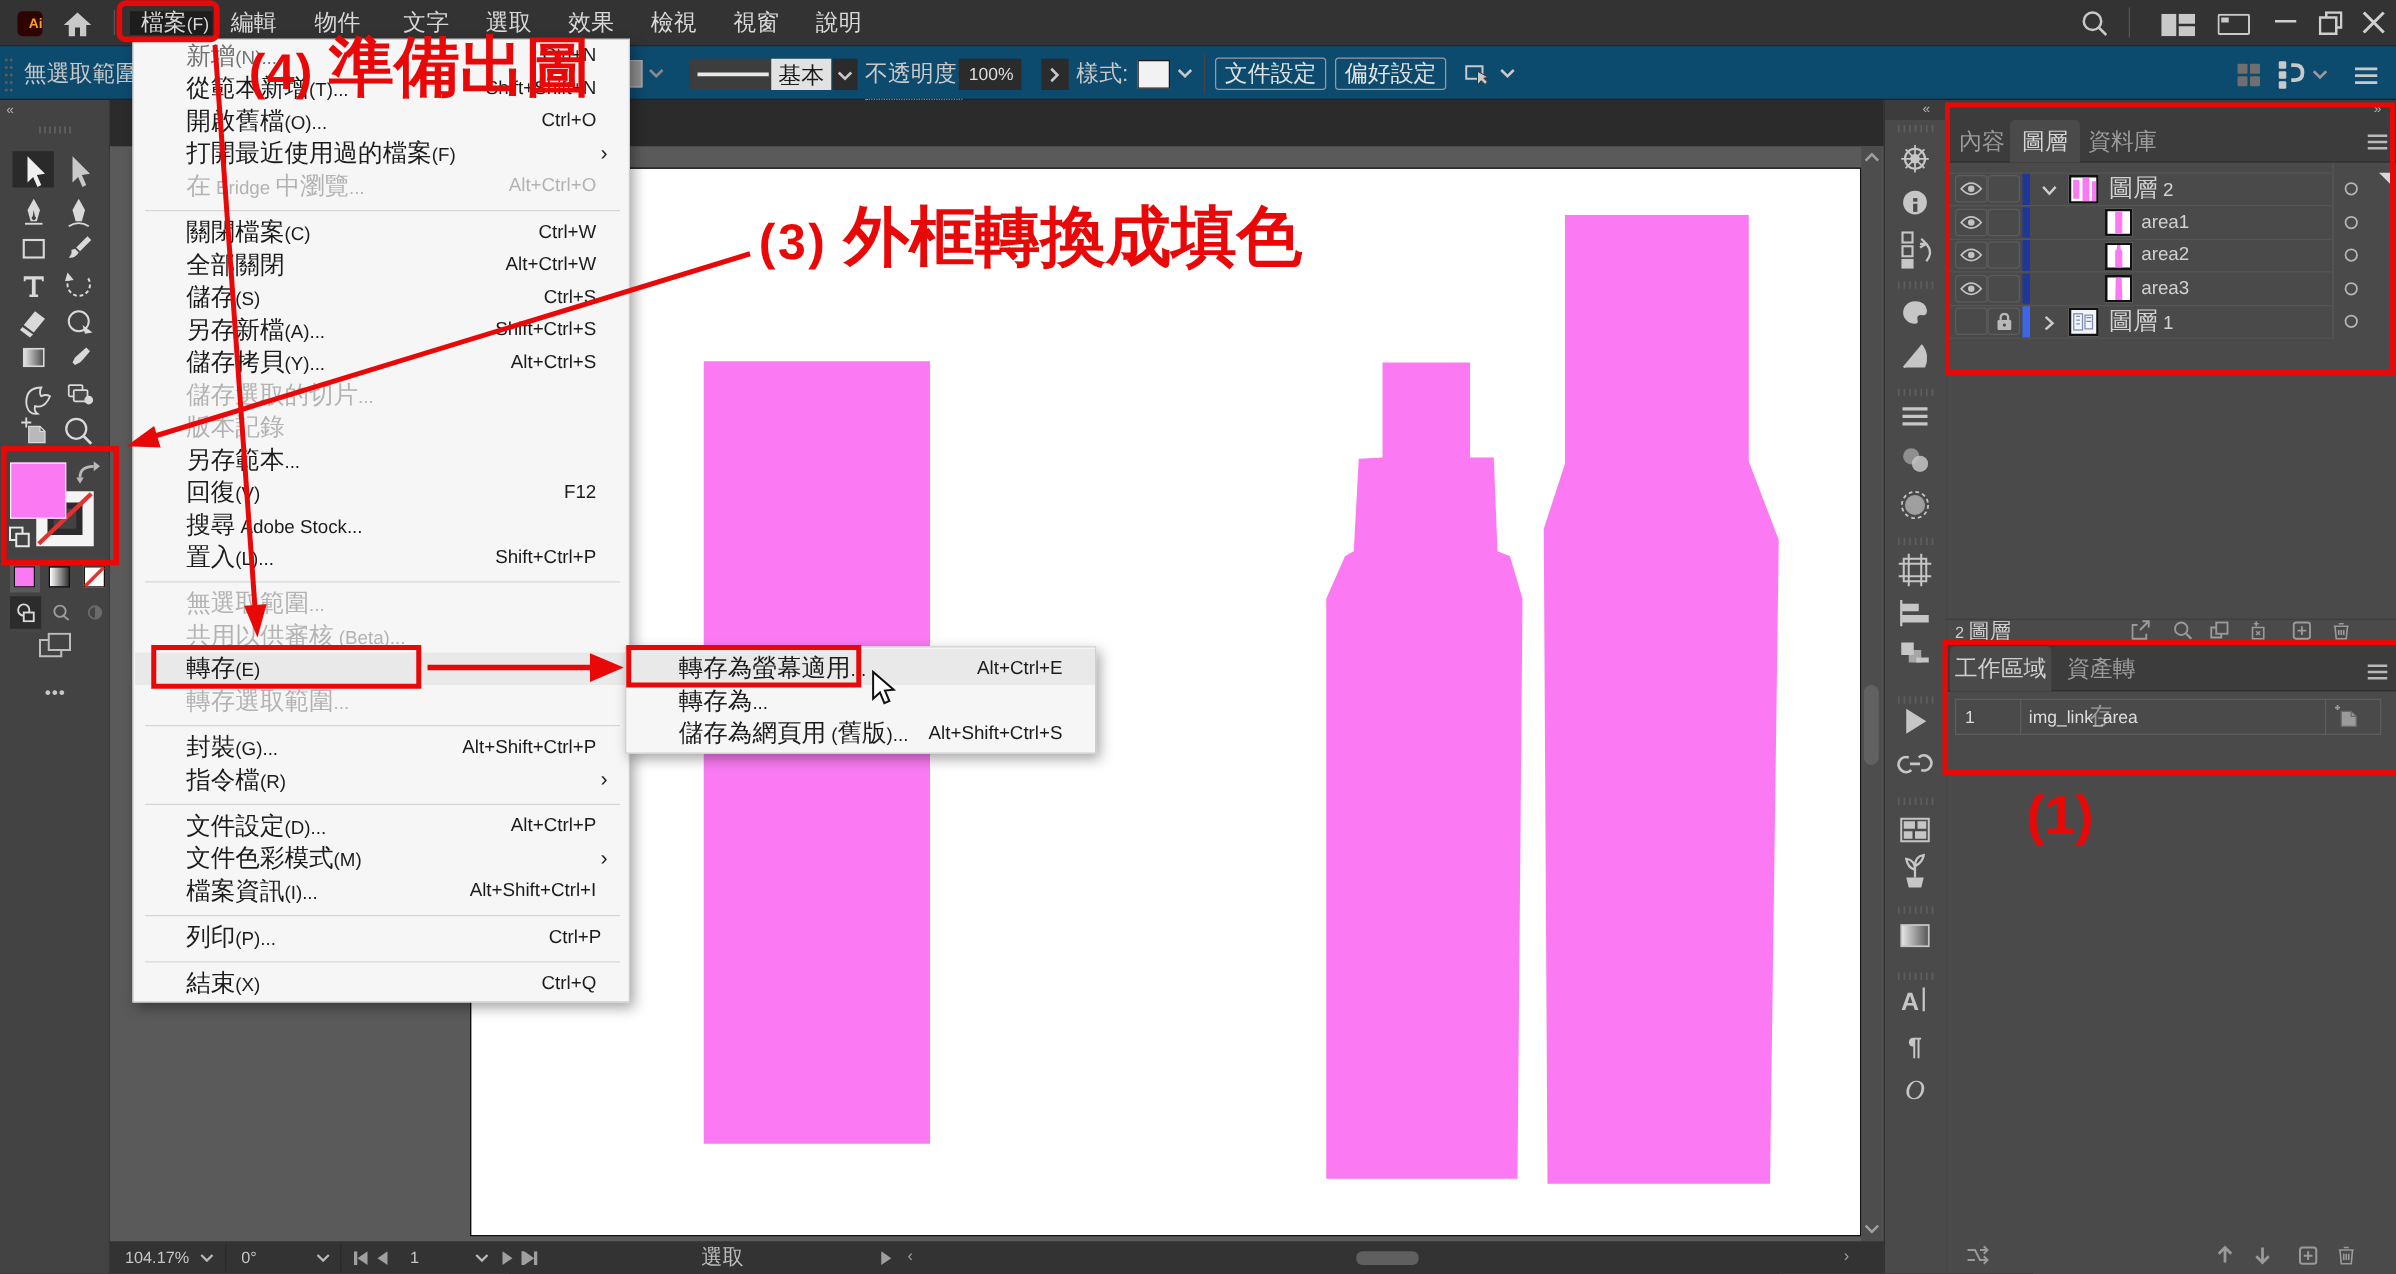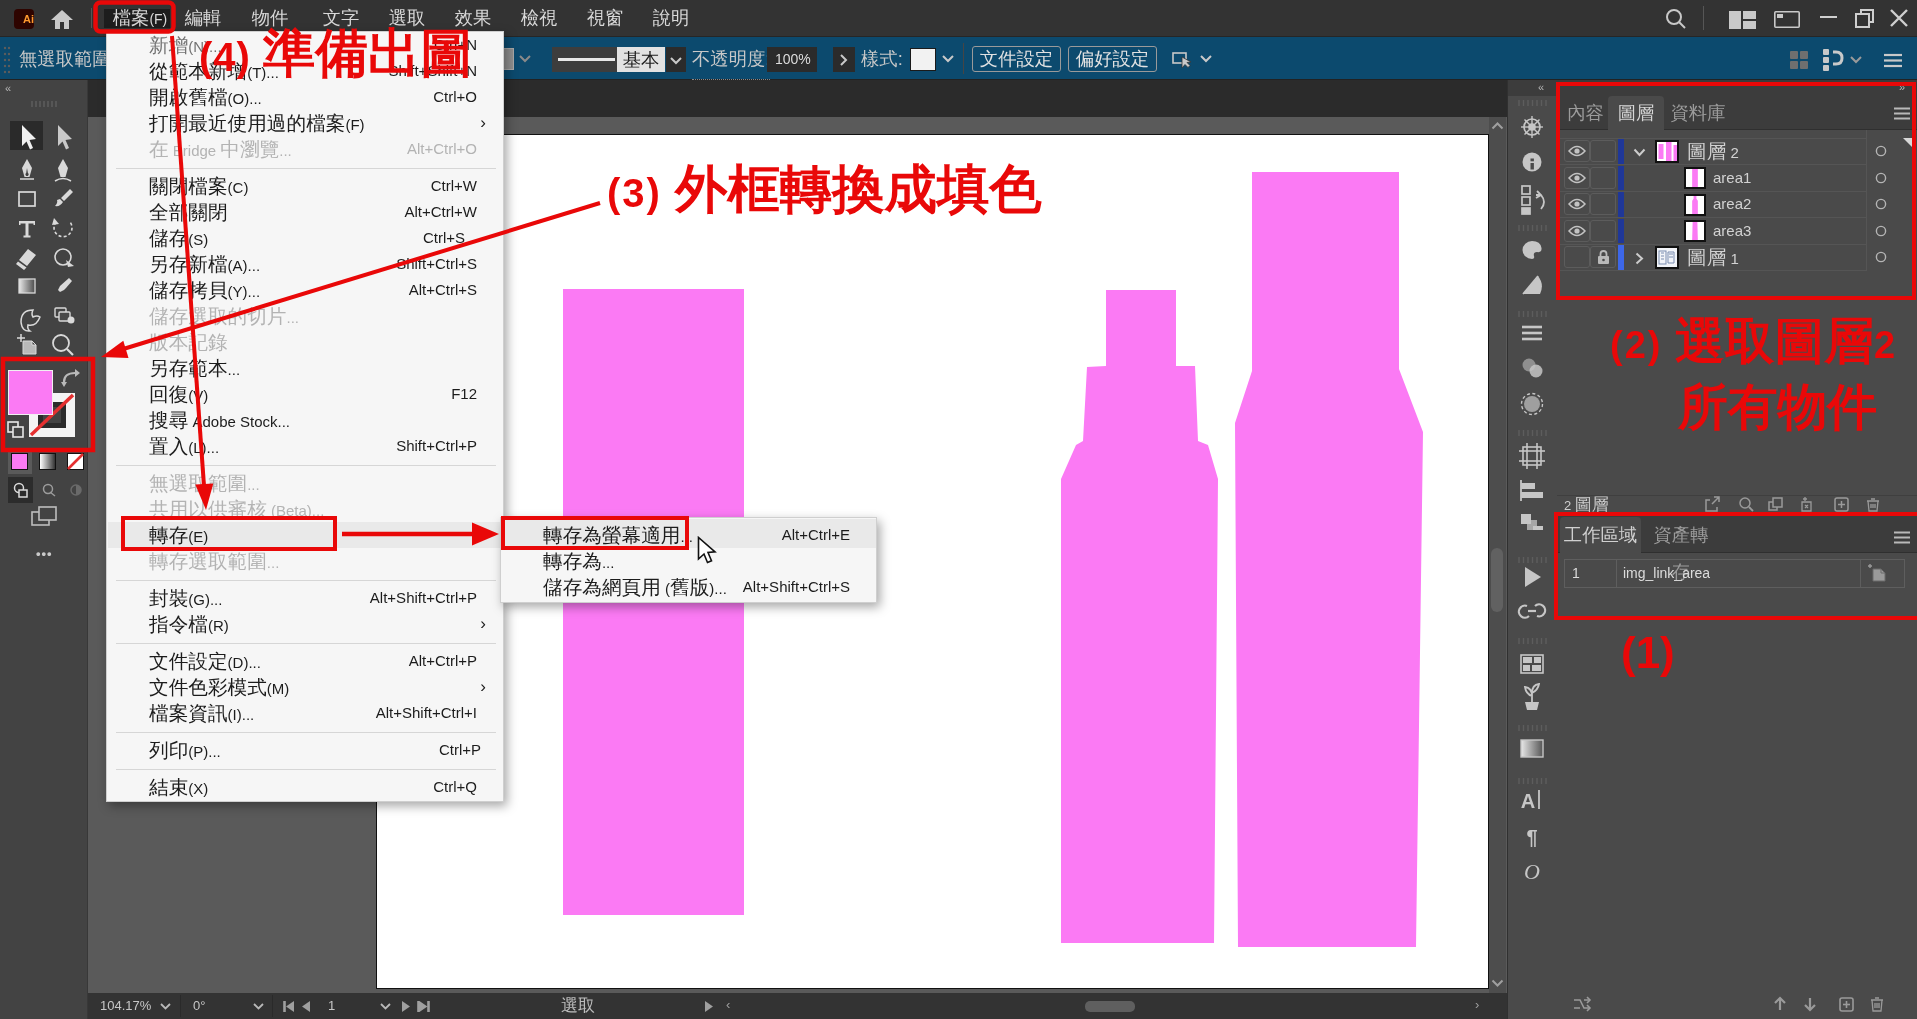--- a/index.html
+++ b/index.html
@@ -613,21 +613,21 @@
   <div class="abs" style="left:42px;top:104px;height:26px;line-height:26px;color:#b3b3b3;white-space:nowrap"><span class="cjk">在</span> Bridge <span class="cjk">中瀏覽</span>...</div>
   <div class="abs" style="right:26px;top:104px;height:26px;line-height:26px;color:#b3b3b3">Alt+Ctrl+O</div>
   <div class="abs" style="left:1px;top:141px;width:394px;height:26px;"></div>
   <div class="abs" style="left:42px;top:141px;height:26px;line-height:26px;color:#1c1c1c;white-space:nowrap"><span class="cjk">關閉檔案</span>(C)</div>
   <div class="abs" style="right:26px;top:141px;height:26px;line-height:26px;color:#1c1c1c">Ctrl+W</div>
   <div class="abs" style="left:1px;top:167px;width:394px;height:26px;"></div>
   <div class="abs" style="left:42px;top:167px;height:26px;line-height:26px;color:#1c1c1c;white-space:nowrap"><span class="cjk">全部關閉</span></div>
   <div class="abs" style="right:26px;top:167px;height:26px;line-height:26px;color:#1c1c1c">Alt+Ctrl+W</div>
   <div class="abs" style="left:1px;top:193px;width:394px;height:26px;"></div>
   <div class="abs" style="left:42px;top:193px;height:26px;line-height:26px;color:#1c1c1c;white-space:nowrap"><span class="cjk">儲存</span>(S)</div>
-  <div class="abs" style="right:38px;top:193px;height:26px;line-height:26px;color:#1c1c1c">Ctrl+S</div>
+  <div class="abs" style="right:26px;top:193px;height:26px;line-height:26px;color:#1c1c1c">Ctrl+S</div>
   <div class="abs" style="left:1px;top:219px;width:394px;height:26px;"></div>
   <div class="abs" style="left:42px;top:219px;height:26px;line-height:26px;color:#1c1c1c;white-space:nowrap"><span class="cjk">另存新檔</span>(A)...</div>
   <div class="abs" style="right:26px;top:219px;height:26px;line-height:26px;color:#1c1c1c">Shift+Ctrl+S</div>
   <div class="abs" style="left:1px;top:245px;width:394px;height:26px;"></div>
   <div class="abs" style="left:42px;top:245px;height:26px;line-height:26px;color:#1c1c1c;white-space:nowrap"><span class="cjk">儲存拷貝</span>(Y)...</div>
   <div class="abs" style="right:26px;top:245px;height:26px;line-height:26px;color:#1c1c1c">Alt+Ctrl+S</div>
   <div class="abs" style="left:1px;top:271px;width:394px;height:26px;"></div>
   <div class="abs" style="left:42px;top:271px;height:26px;line-height:26px;color:#b3b3b3;white-space:nowrap"><span class="cjk">儲存選取的切片</span>...</div>
   <div class="abs" style="left:1px;top:297px;width:394px;height:26px;"></div>
   <div class="abs" style="left:42px;top:297px;height:26px;line-height:26px;color:#b3b3b3;white-space:nowrap"><span class="cjk">版本記錄</span></div>
@@ -702,19 +702,17 @@
       <line x1="342" y1="534" x2="473" y2="534" stroke-width="4.5"></line>
     </g>
     <g fill="#e90808">
       <path d="M101 357 L123.3 340.8 L128.5 358 Z"></path>
       <path d="M206 510 L195.3 484.6 L213.3 483.4 Z"></path>
       <path d="M499 534 L472 522.5 L472 545.5 Z"></path>
     </g>
   </svg>
   <div class="abs" style="left:199px;top:19px;color:#e90808;font-size:40px;font-weight:bold;letter-spacing:1px;white-space:nowrap">(4) <span class="cjk">準備出圖</span></div>
   <div class="abs" style="left:607px;top:155px;color:#e90808;font-size:40px;font-weight:bold;letter-spacing:2px;white-space:nowrap">(3) <span class="cjk">外框轉換成填色</span></div>
-  <div class="abs" style="left:1610px;top:308px;color:#e90808;font-size:38px;font-weight:bold;letter-spacing:2px;white-space:nowrap">(2) <span class="cjk">選取圖層</span>2</div>
-  <div class="abs" style="left:1678px;top:374px;color:#e90808;font-size:38px;font-weight:bold;letter-spacing:3px;white-space:nowrap"><span class="cjk">所有物件</span></div>
   <div class="abs" style="left:1621px;top:628px;color:#e90808;font-size:44px;font-weight:bold">(1)</div>
   <svg class="abs" style="left:697px;top:536px" width="20" height="30" viewBox="0 0 20 30">
       <path d="M1.5 1.5 L1.5 23 L7 18 L10.5 26.5 L14.5 24.8 L11 16.5 L18 15.8 Z" fill="#fff" stroke="#111" stroke-width="1.6"></path>
     </svg>
 </div>
 
 </body></html>

